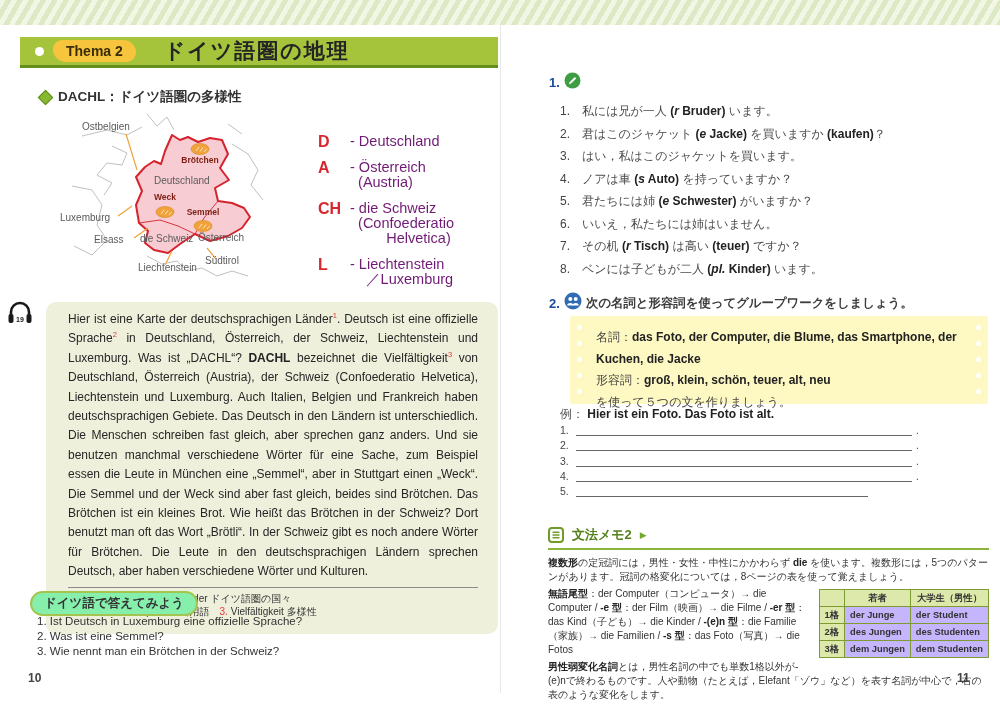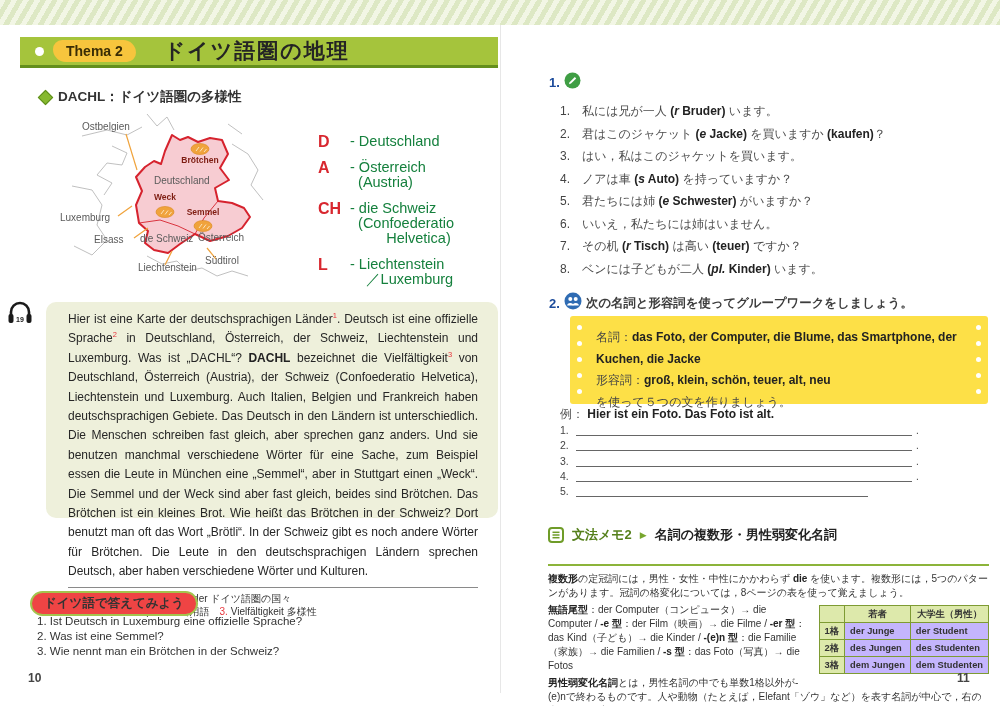--- a/index.html
+++ b/index.html
@@ -21,56 +21,56 @@
   .dachl{position:absolute;left:40px;top:88px;display:flex;align-items:center;gap:7px;
     font-weight:bold;font-size:13.5px;color:#333;}
   .diamond{width:9px;height:9px;background:#86b92f;border:1px solid #5c8c1a;transform:rotate(45deg);flex:none;}
   .map{position:absolute;left:52px;top:104px;width:262px;height:192px;}
   .mlabel{font-size:10px;fill:#5a5a5a;}
   .blabel{font-size:8.5px;font-weight:bold;fill:#7e1d12;text-anchor:middle;}
   .leader{stroke:#f0a33c;stroke-width:1.2;}
   .legend{position:absolute;left:318px;top:134px;display:flex;flex-direction:column;gap:11px;}
   .leg-row{display:flex;}
   .leg-key{width:32px;color:#d8272f;font-weight:bold;font-size:16px;line-height:15px;flex:none;}
-  .leg-text{font-size:14.5px;line-height:15px;color:#15803d;white-space:pre;}
+  .leg-text{font-size:14.5px;line-height:15px;color:#701a75;white-space:pre;}
   .audio{position:absolute;left:5px;top:295px;}
-  .passage-box{position:absolute;left:46px;top:302px;width:452px;height:216px;background:#eef0db;
+  .passage-box{position:absolute;left:46px;top:302px;width:452px;height:332px;background:#eef0db;
     border-radius:10px;padding:8px 20px 6px 22px;box-sizing:border-box;}
   .passage{font-size:12px;line-height:19.4px;text-align:justify;color:#262626;}
   .footnotes{margin-top:5px;border-top:1px solid #8a8a8a;padding-top:4px;font-size:10px;line-height:13.5px;color:#333;}
   .answer-badge{position:absolute;left:30px;top:591px;border:2px solid #a3c44e;border-radius:13px;
-    padding:2px 12px;font-size:12.5px;font-weight:bold;color:#333;background:#ef4444;}
+    padding:2px 12px;font-size:12.5px;font-weight:bold;color:#333;background:#86efac;}
   .questions{position:absolute;left:37px;top:614px;font-size:11.5px;line-height:15.2px;color:#333;
     list-style:none;margin:0;padding:0;}
   .pnum{position:absolute;top:671px;font-size:12px;font-weight:bold;color:#444;}
 
   
   .akt-bar{position:absolute;left:548px;top:39px;width:440px;height:27px;border-radius:14px;
     background:linear-gradient(90deg,#7fb02a,#a6cd55);display:flex;align-items:center;}
   .akt-dot{width:9px;height:9px;background:#fff;border-radius:50%;margin-left:14px;flex:none;}
   .akt-title{color:#fff;font-weight:bold;font-size:16px;margin-left:10px;letter-spacing:0.5px;}
   .tnum{position:absolute;color:#1c4b9b;font-weight:bold;font-size:13px;}
   .ticon{position:absolute;}
   .task-inst{position:absolute;left:586px;width:402px;font-size:12.4px;font-weight:bold;
     color:#3c3c3c;line-height:17.5px;}
   .items{position:absolute;left:560px;top:103px;list-style:none;margin:0;padding:0;}
   .items li{display:flex;align-items:baseline;height:22.5px;font-size:12px;color:#4c4c4c;}
   .items .inum{width:22px;color:#444;flex:none;}
-  .hint-box{position:absolute;left:570px;top:316px;width:418px;height:88px;background:#fde047;border-radius:3px;}
+  .hint-box{position:absolute;left:570px;top:316px;width:418px;height:88px;background:#fef9c3;border-radius:3px;}
   .hdots{position:absolute;top:9px;display:flex;flex-direction:column;gap:11px;}
   .hdots span{width:5px;height:5px;border-radius:50%;background:#fff;}
   .hint-content{position:absolute;left:26px;top:11px;font-size:12px;line-height:21.5px;color:#454545;}
   .example{position:absolute;left:560px;top:406px;font-size:12px;color:#555;}
   .blanks{position:absolute;left:560px;top:421px;list-style:none;margin:0;padding:0;}
   .blanks li{display:flex;align-items:flex-end;height:15.2px;font-size:10.5px;color:#444;}
   .blanks .bnum{width:16px;flex:none;}
   .bline{border-bottom:1px solid #666;height:11px;}
   .btail{margin-left:4px;font-size:10px;color:#444;}
   .grammar{position:absolute;left:548px;top:526px;width:441px;}
-  .g-head{display:flex;align-items:center;gap:8px;border-bottom:2px solid #8cb43a;padding-bottom:20px;}
+  .g-head{display:flex;align-items:center;gap:8px;border-bottom:2px solid #8cb43a;padding-bottom:4px;}
   .g-label{color:#55801c;font-weight:bold;font-size:13px;}
   .g-arrow{color:#78a62e;font-size:9px;}
   .g-title{font-weight:bold;font-size:13px;color:#222;}
   .g-body{margin-top:6px;font-size:10px;line-height:14px;color:#333;}
   .g-body p{margin:0 0 3px 0;}
   .g-table{float:right;margin:2px 0 4px 8px;border-collapse:collapse;font-size:9.3px;}
   .g-table th,.g-table td{border:1px solid #7e9b33;padding:1px 5px;white-space:nowrap;}
   .g-table th{background:#dde9ab;font-weight:bold;color:#333;font-size:9.3px;}
   .g-table td{background:#c4b5fd;font-weight:bold;color:#333;}
   .g-table td:first-child{background:#dde9ab;}
@@ -317,21 +317,20 @@
   <div class="grammar">
     <div class="g-head">
       <svg width="16" height="16" viewBox="0 0 16 16">
         <rect x="1" y="1" width="14" height="14" rx="3" fill="#fff" stroke="#6f9c28" stroke-width="2"></rect>
         <line x1="4.5" y1="5.3" x2="11.5" y2="5.3" stroke="#6f9c28" stroke-width="1.5"></line>
         <line x1="4.5" y1="8" x2="11.5" y2="8" stroke="#6f9c28" stroke-width="1.5"></line>
         <line x1="4.5" y1="10.7" x2="11.5" y2="10.7" stroke="#6f9c28" stroke-width="1.5"></line>
       </svg>
       <span class="g-label">文法メモ2</span>
       <span class="g-arrow">▶</span>
-      <span class="g-title">名詞の複数形・男性弱変化名詞</span>
     </div>
     <div class="g-body">
       <p><span class="b">複数形</span><span>の定冠詞には，男性・女性・中性にかかわらず </span><span class="b">die</span><span> を使います。複数形には，5つのパターンがあります。冠詞の格変化については，8ページの表を使って覚えましょう。</span></p>
       <table class="g-table">
         <thead>
           <tr>
 
           <th></th>
               <th>若者</th>
               <th>大学生（男性）</th>

